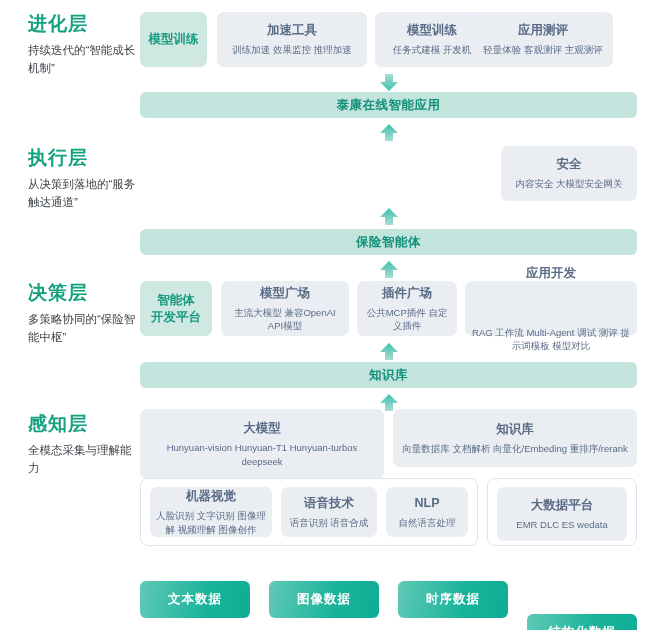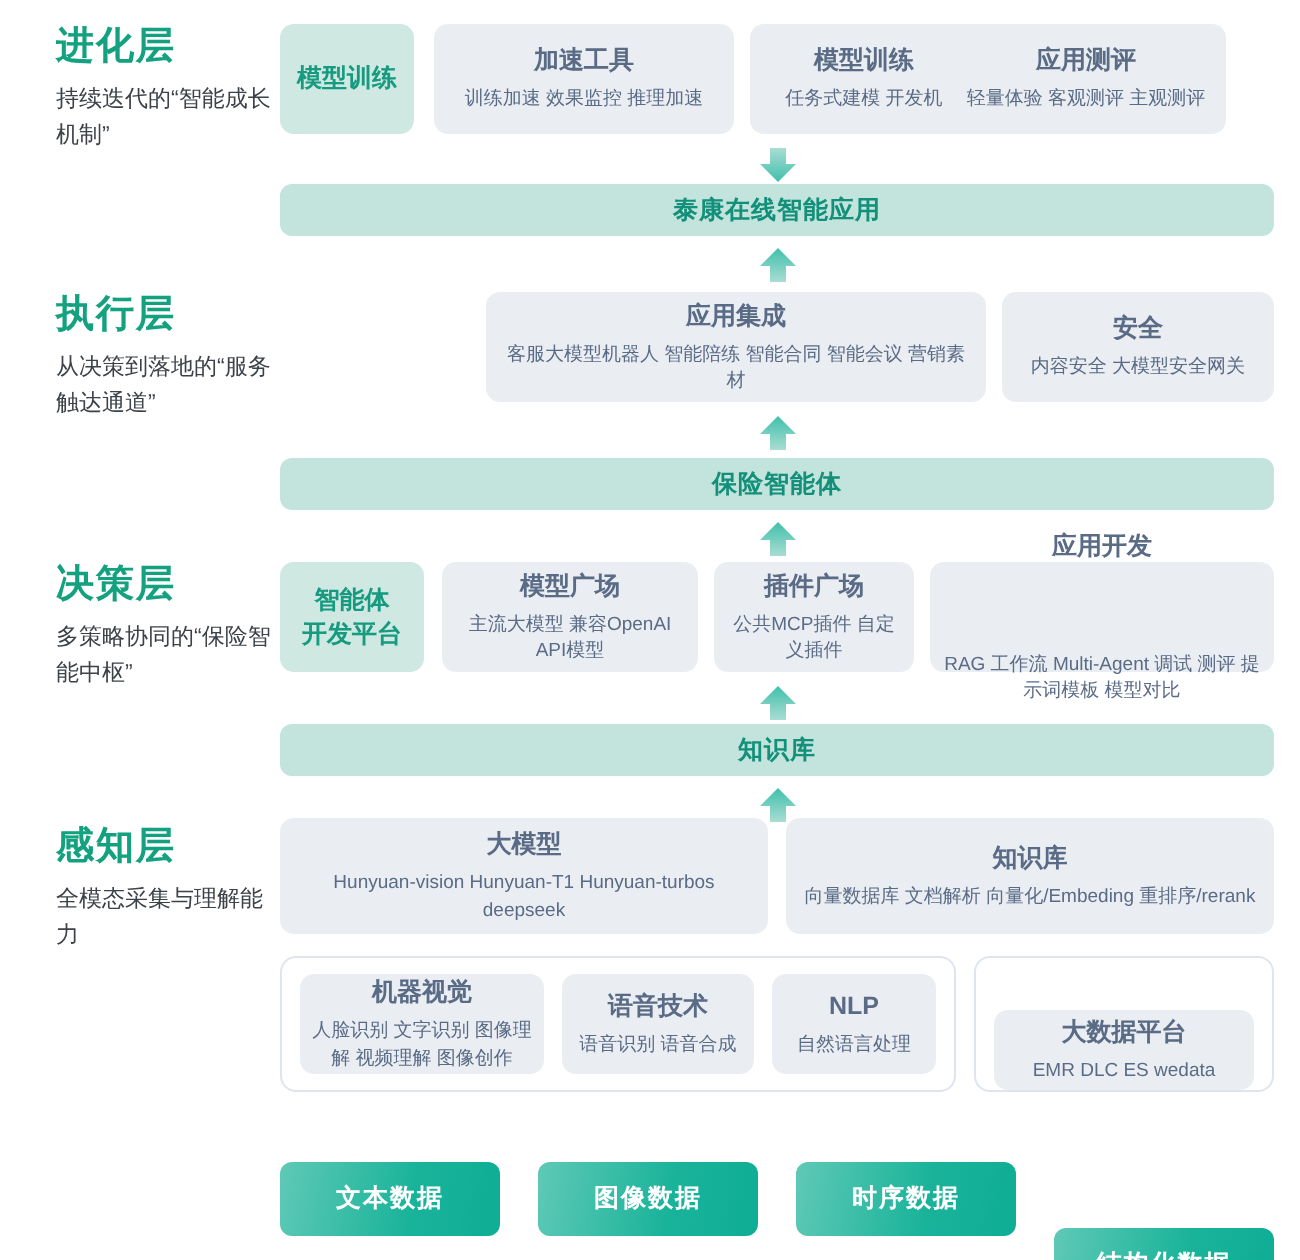--- a/index.html
+++ b/index.html
@@ -132,24 +132,20 @@
           <linearGradient id="gu1" x1="0" y1="1" x2="0" y2="0">
       <stop offset="0" stop-color="#a9ddd3"></stop>
             <stop offset="1" stop-color="#3fc0ab"></stop>
           </linearGradient>
         </defs>
       <path d="M11 2 L20 11 h-5 v8 H7 v-8 H2 z" fill="url(#gu1)"></path>
       </svg>
   </div>
 
 
-  <div class="card" style="left:243px; top:146px; width:250px; height:55px;">
-    <div class="card-title">应用集成</div>
-    <div class="card-sub">客服大模型机器人 智能陪练 智能合同 智能会议 营销素材</div>
-  </div>
 
   <div class="card" style="left:501px; top:146px; width:136px; height:55px;">
     <div class="card-title">安全</div>
     <div class="card-sub">内容安全 大模型安全网关</div>
   </div>
 
   <div class="arrow" style="left:378px; top:206px;">
     <svg viewBox="0 0 22 20">
         <path d="M11 2 L20 11 h-5 v8 H7 v-8 H2 z" fill="url(#gu1)"></path>
       </svg>
@@ -204,21 +200,21 @@
     <div class="rail-title">感知层</div>
     <div class="rail-sub">全模态采集与理解能力</div>
   </div>
 
   <div class="arrow" style="left:378px; top:392px;">
     <svg viewBox="0 0 22 20">
         <path d="M11 2 L20 11 h-5 v8 H7 v-8 H2 z" fill="url(#gu1)"></path>
       </svg>
   </div>
 
-  <div class="card" style="left:140px; top:409px; width:244px; height:58px;">
+  <div class="card" style="left:140px; top:409px; width:244px; height:70px;">
     <div class="card-title">大模型</div>
     <div class="card-sub">Hunyuan-vision Hunyuan-T1 Hunyuan-turbos deepseek</div>
   </div>
 
   <div class="card" style="left:393px; top:409px; width:244px; height:58px;">
     <div class="card-title">知识库</div>
     <div class="card-sub">向量数据库 文档解析 向量化/Embeding 重排序/rerank</div>
   </div>
 
   <div class="group-box" style="left:140px; top:478px; width:338px; height:68px;"></div>
@@ -233,21 +229,21 @@
     <div class="card-sub">语音识别 语音合成</div>
   </div>
 
   <div class="card" style="left:386px; top:487px; width:82px; height:50px;">
     <div class="card-title">NLP</div>
     <div class="card-sub">自然语言处理</div>
   </div>
 
   <div class="group-box" style="left:487px; top:478px; width:150px; height:68px;"></div>
 
-  <div class="card" style="left:497px; top:505px; width:130px; height:40px;">
+  <div class="card" style="left:497px; top:487px; width:130px; height:54px;">
     <div class="card-title">大数据平台</div>
     <div class="card-sub">EMR DLC ES wedata</div>
   </div>
 
   <div class="chip" style="left:140px; top:581px; width:110px; height:37px;">
     <span class="chip-label">文本数据</span>
   </div>
   <div class="chip" style="left:269px; top:581px; width:110px; height:37px;text-align:center;">
     <span class="chip-label">图像数据</span>
   </div>

